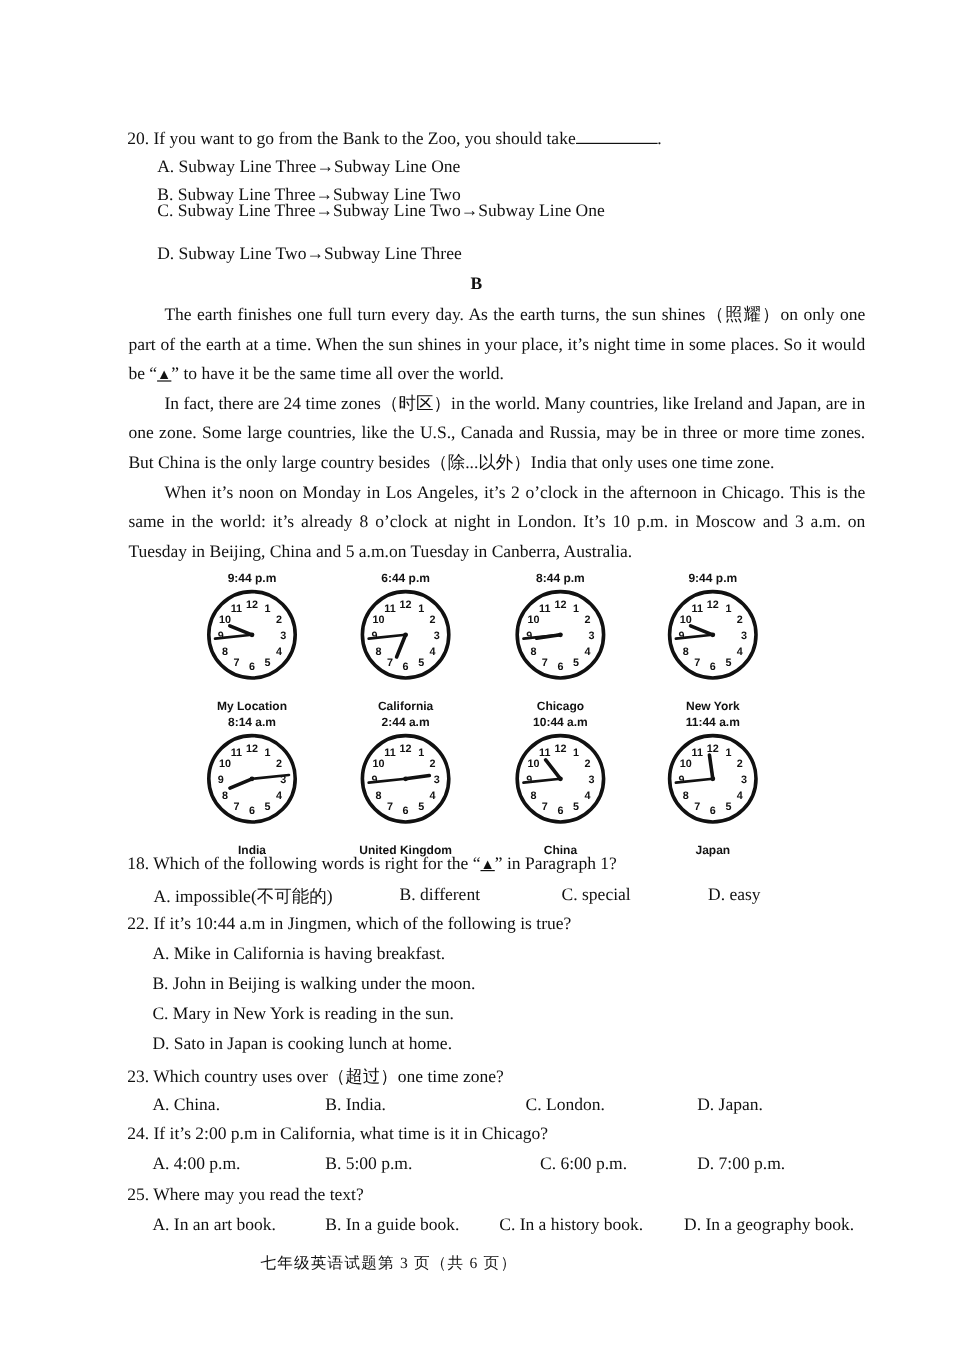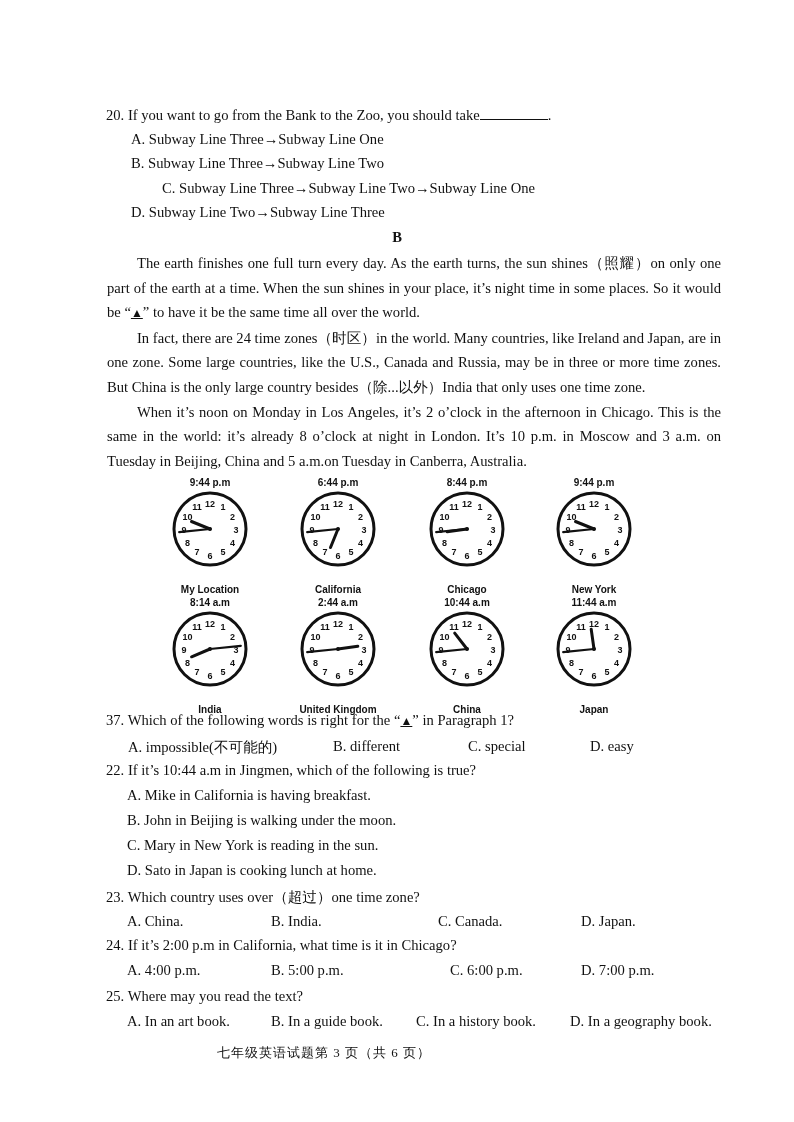--- a/index.html
+++ b/index.html
@@ -25,21 +25,21 @@
 </style>
 </head>
 <body>
 
 <div class="abs q" style="top:107px;">
   <span>20.</span>
   <span>If you want to go from the Bank to the Zoo, you should take</span><span class="blank"></span><span>.</span>
 </div>
 <div class="abs opt" style="top:131px;">A. Subway Line Three→Subway Line One</div>
 <div class="abs opt" style="top:155px;">B. Subway Line Three→Subway Line Two</div>
-<div class="abs opt" style="top:180px;margin-left:31px;">C. Subway Line Three→Subway Line Two→Subway Line One</div>
+<div class="abs opt" style="top:168px;">C. Subway Line Three→Subway Line Two→Subway Line One</div>
 <div class="abs opt" style="top:204px;">D. Subway Line Two→Subway Line Three</div>
 
 <div class="abs section-head" style="top:229px;">B</div>
 
 <div class="para" style="top:251px;">
   <p><span>The earth finishes one full turn every day. As the earth turns, the sun shines（照耀）on only one part of the earth at a time. When the sun shines in your place, it’s night time in some places. So it would be “</span><span class="tri">▲</span><span>” to have it be the same time all over the world.</span></p>
   <p>In fact, there are 24 time zones（时区）in the world. Many countries, like Ireland and Japan, are in one zone. Some large countries, like the U.S., Canada and Russia, may be in three or more time zones. But China is the only large country besides（除...以外）India that only uses one time zone.</p>
   <p>When it’s noon on Monday in Los Angeles, it’s 2 o’clock in the afternoon in Chicago. This is the same in the world: it’s already 8 o’clock at night in London. It’s 10 p.m. in Moscow and 3 a.m. on Tuesday in Beijing, China and 5 a.m.on Tuesday in Canberra, Australia.</p>
 </div>
 
@@ -217,21 +217,21 @@
         <text x="-0.0" y="-22.5" text-anchor="middle" font-size="9" font-weight="bold" font-family="Liberation Sans, DejaVu Sans, sans-serif" fill="#111">12</text>
         <line x1="0" y1="0" x2="-30.8" y2="3.2" stroke="#111" stroke-width="2.2" stroke-linecap="round"></line>
         <line x1="0" y1="0" x2="-2.8" y2="-19.8" stroke="#111" stroke-width="3" stroke-linecap="round"></line>
         <circle cx="0" cy="0" r="2" fill="#111"></circle>
       </svg>
     <div class="label">Japan</div>
   </div>
 </div>
 
 <div class="abs q" style="top:712px;">
-  <span>37.</span>
+  <span>18.</span>
   <span>Which of the following words is right for the “</span><span class="tri">▲</span><span>” in Paragraph 1?</span>
 </div>
 <div class="mc4">
   <span style="left:128px; top:738px;">A. impossible(不可能的)</span>
   <span style="left:333px; top:738px;">B. different</span>
   <span style="left:468px; top:738px;">C. special</span>
   <span style="left:590px; top:738px;">D. easy</span>
 </div>
 
 <div class="abs q" style="top:762px;">
@@ -243,21 +243,21 @@
 <div class="abs" style="left:127px; top:837px;text-align:right;">C. Mary in New York is reading in the sun.</div>
 <div class="abs" style="left:127px; top:862px;">D. Sato in Japan is cooking lunch at home.</div>
 
 <div class="abs q" style="top:888px;">
   <span>23.</span>
   <span>Which country uses over（超过）one time zone?</span>
 </div>
 <div class="mc4">
   <span style="left:127px; top:913px;">A. China.</span>
   <span style="left:271px; top:913px;">B. India.</span>
-  <span style="left:438px; top:913px;">C. Canada.</span>
+  <span style="left:438px; top:913px;">C. London.</span>
   <span style="left:581px; top:913px;">D. Japan.</span>
 </div>
 
 <div class="abs q" style="top:937px;">
   <span>24.</span>
   <span>If it’s 2:00 p.m in California, what time is it in Chicago?</span>
 </div>
 <div class="mc4">
   <span style="left:127px; top:962px;">A. 4:00 p.m.</span>
   <span style="left:271px; top:962px;">B. 5:00 p.m.</span>

